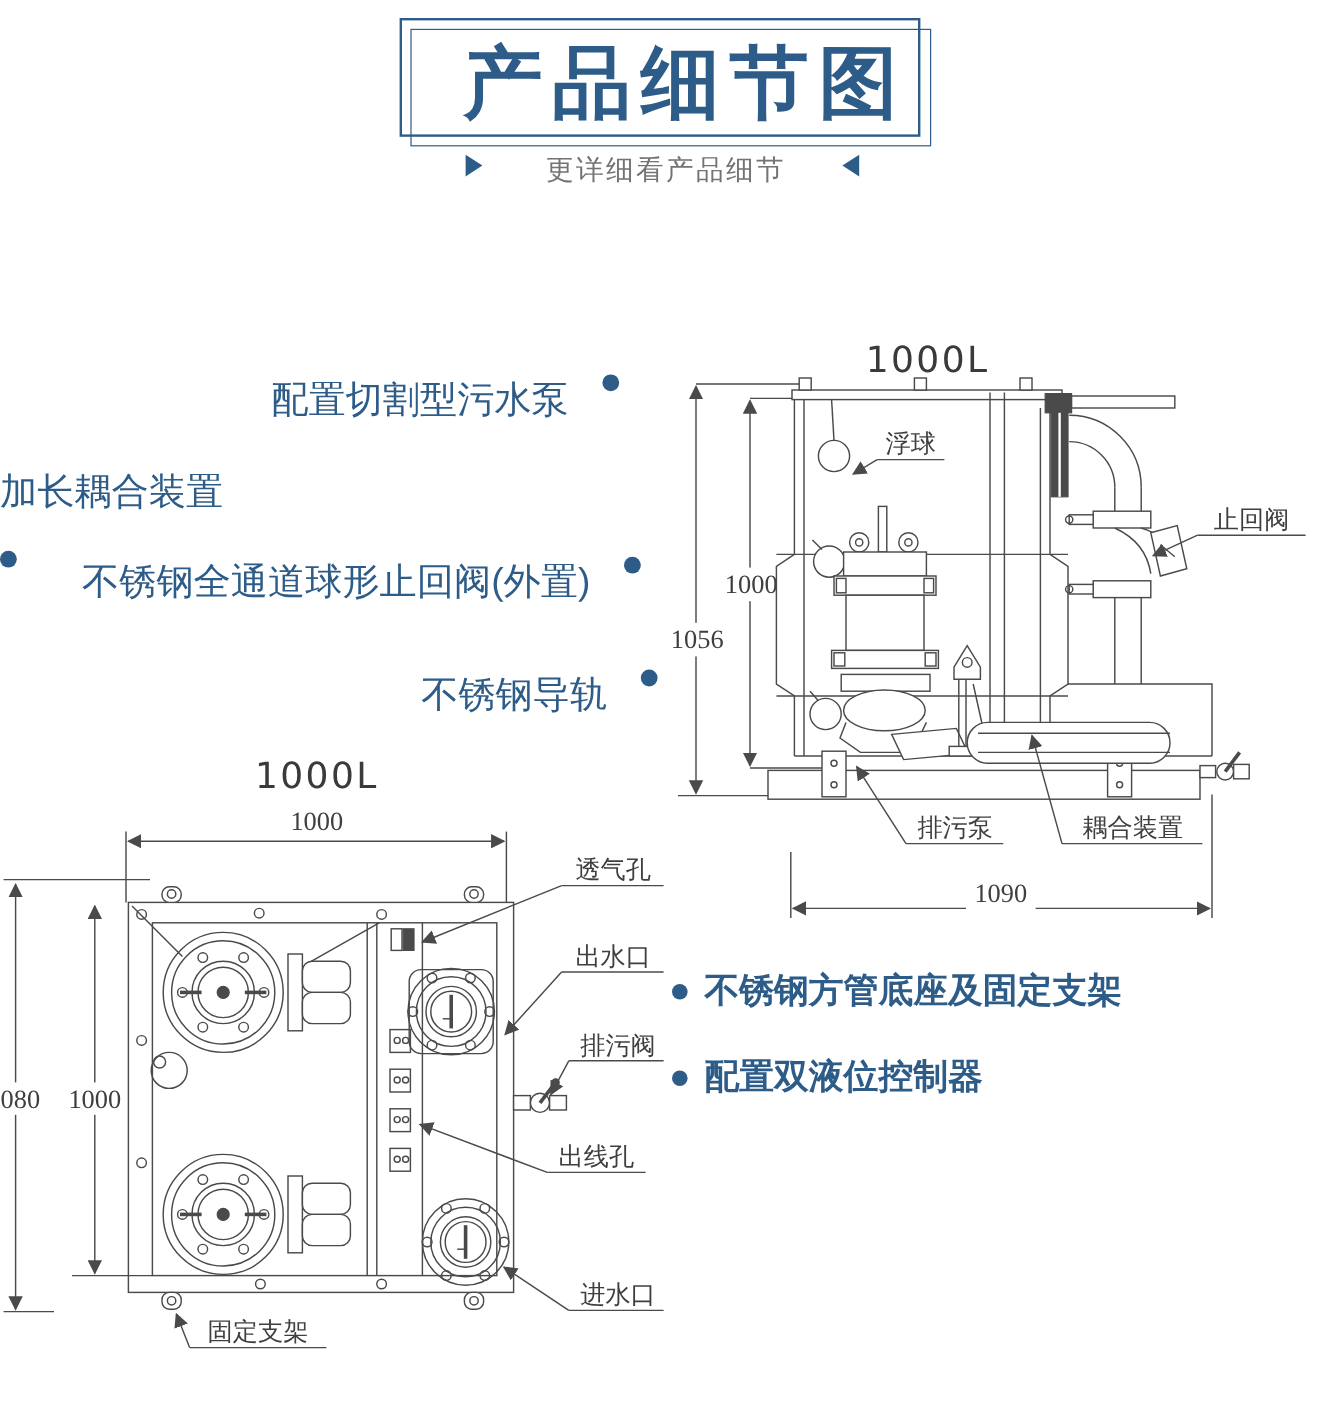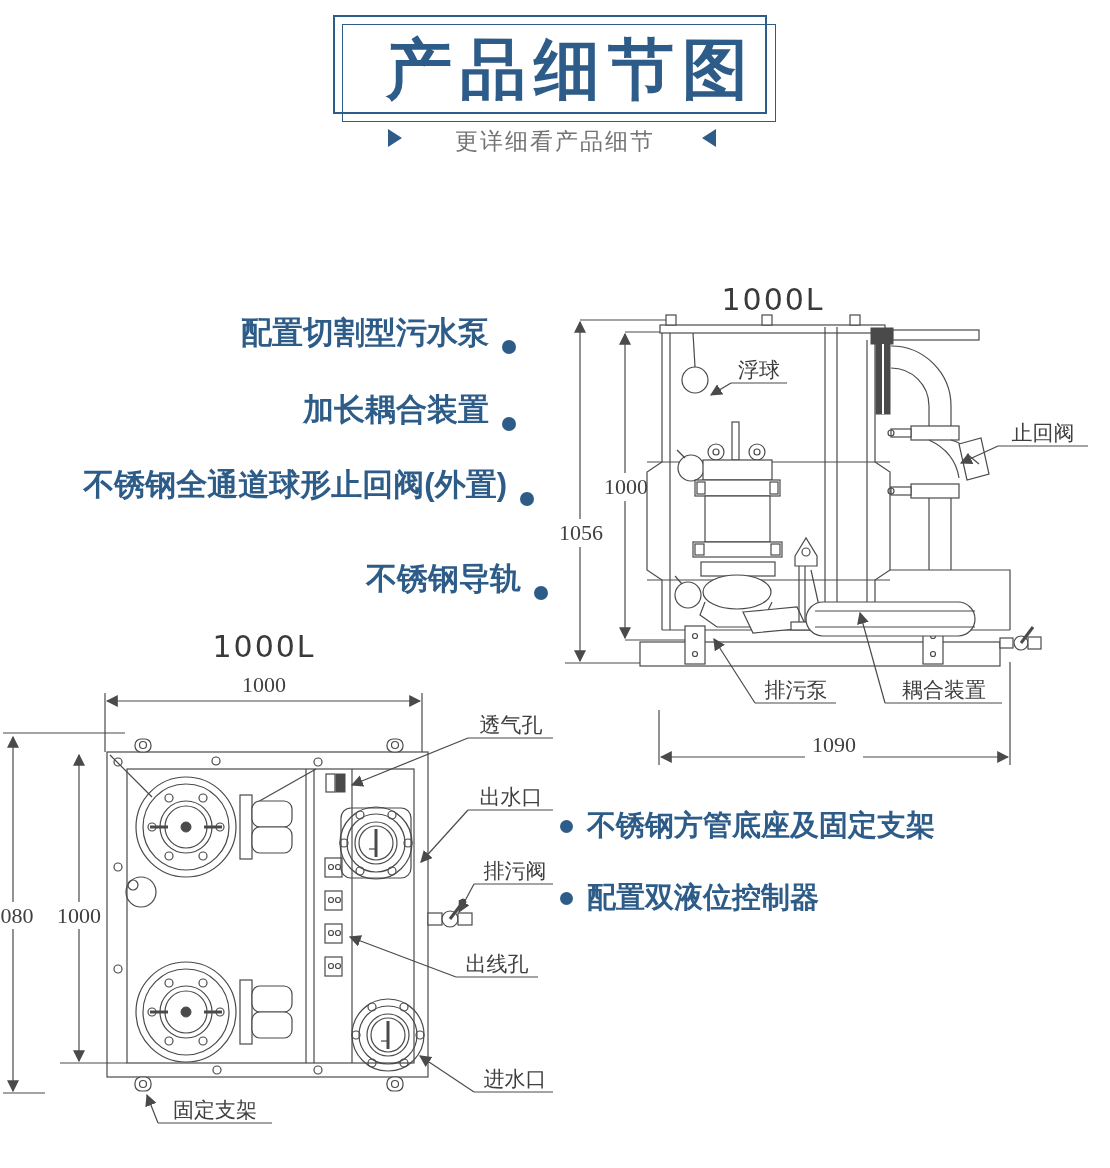--- a/index.html
+++ b/index.html
@@ -10,21 +10,21 @@
   #title-text{position:absolute;left:333px;top:24px;width:440px;height:92px;
     display:flex;align-items:center;justify-content:center;
     font-size:66px;font-weight:700;color:#2e5c88;letter-spacing:8px;margin-left:18px;}
   #subtitle{position:absolute;left:355px;top:126px;width:400px;text-align:center;
     font-size:23px;color:#737373;letter-spacing:2px;}
   .tri{position:absolute;width:0;height:0;border-top:9px solid transparent;border-bottom:9px solid transparent;}
   #tri-left{left:388px;top:129px;border-left:14px solid #2e5c88;}
   #tri-right{left:702px;top:129px;border-right:14px solid #2e5c88;}
   
   .lfeat{position:absolute;left:0;width:516px;display:flex;justify-content:flex-end;
-    align-items:flex-end;gap:13px;font-size:31px;font-weight:700;color:#2e5c88;white-space:nowrap;}
+    align-items:flex-start;gap:28px;font-size:31px;font-weight:400;color:#2e5c88;white-space:nowrap;}
   .rfeat{position:absolute;left:560px;width:550px;display:flex;justify-content:flex-start;
     align-items:center;gap:14px;font-size:29px;font-weight:700;color:#2e5c88;white-space:nowrap;font-family:Liberation Serif, serif;}
   .dot{width:14px;height:14px;border-radius:50%;background:#2e5c88;flex:0 0 auto;}
   .dot.sm{width:13px;height:13px;}
   
   svg{position:absolute;overflow:visible;}
   .ln{stroke:#4a4a4a;stroke-width:1.2;fill:none;}
   .lnw{stroke:#4a4a4a;stroke-width:1.2;fill:#ffffff;}
   .thk{stroke:#4a4a4a;stroke-width:3;fill:none;}
   .dk{fill:#4a4a4a;stroke:#4a4a4a;}
@@ -41,21 +41,21 @@
   <div class="tbox" style="left:342px;top:24px;width:432px;height:96px;border-width:1.5px;"></div>
   <div id="title-text">产品细节图</div>
   <div class="tri" id="tri-left"></div>
   <div id="subtitle">更详细看产品细节</div>
   <div class="tri" id="tri-right"></div>
 
   <div class="lfeat" style="top:312px;">
     <span>配置切割型污水泵</span>
     <span class="dot"></span>
   </div>
-  <div class="lfeat" style="top:389px;">
+  <div class="lfeat" style="top:389px;flex-direction:column;">
     <span>加长耦合装置</span>
     <span class="dot"></span>
   </div>
   <div class="lfeat" style="top:464px;margin-left:18px;">
     <span>不锈钢全通道球形止回阀(外置)</span>
     <span class="dot"></span>
   </div>
   <div class="lfeat" style="top:558px;padding-left:32px;">
     <span>不锈钢导轨</span>
     <span class="dot"></span>

